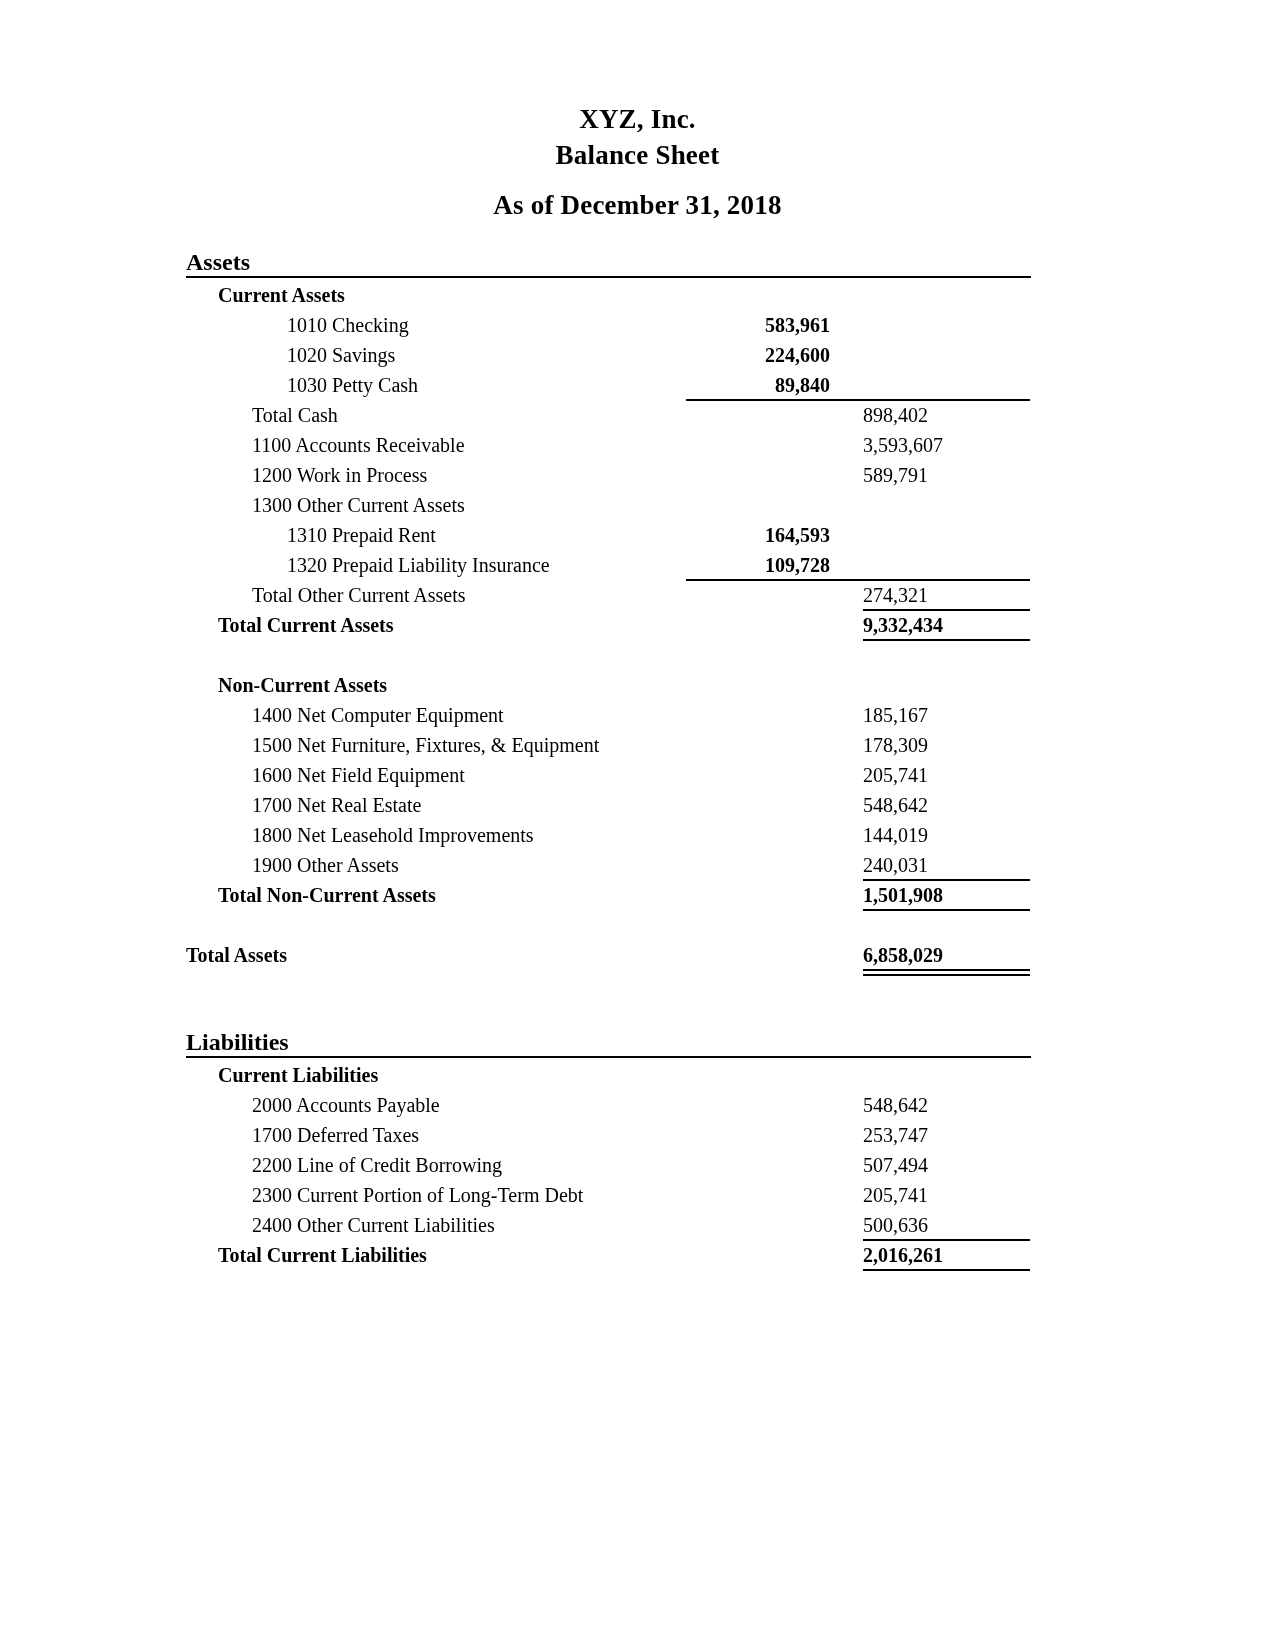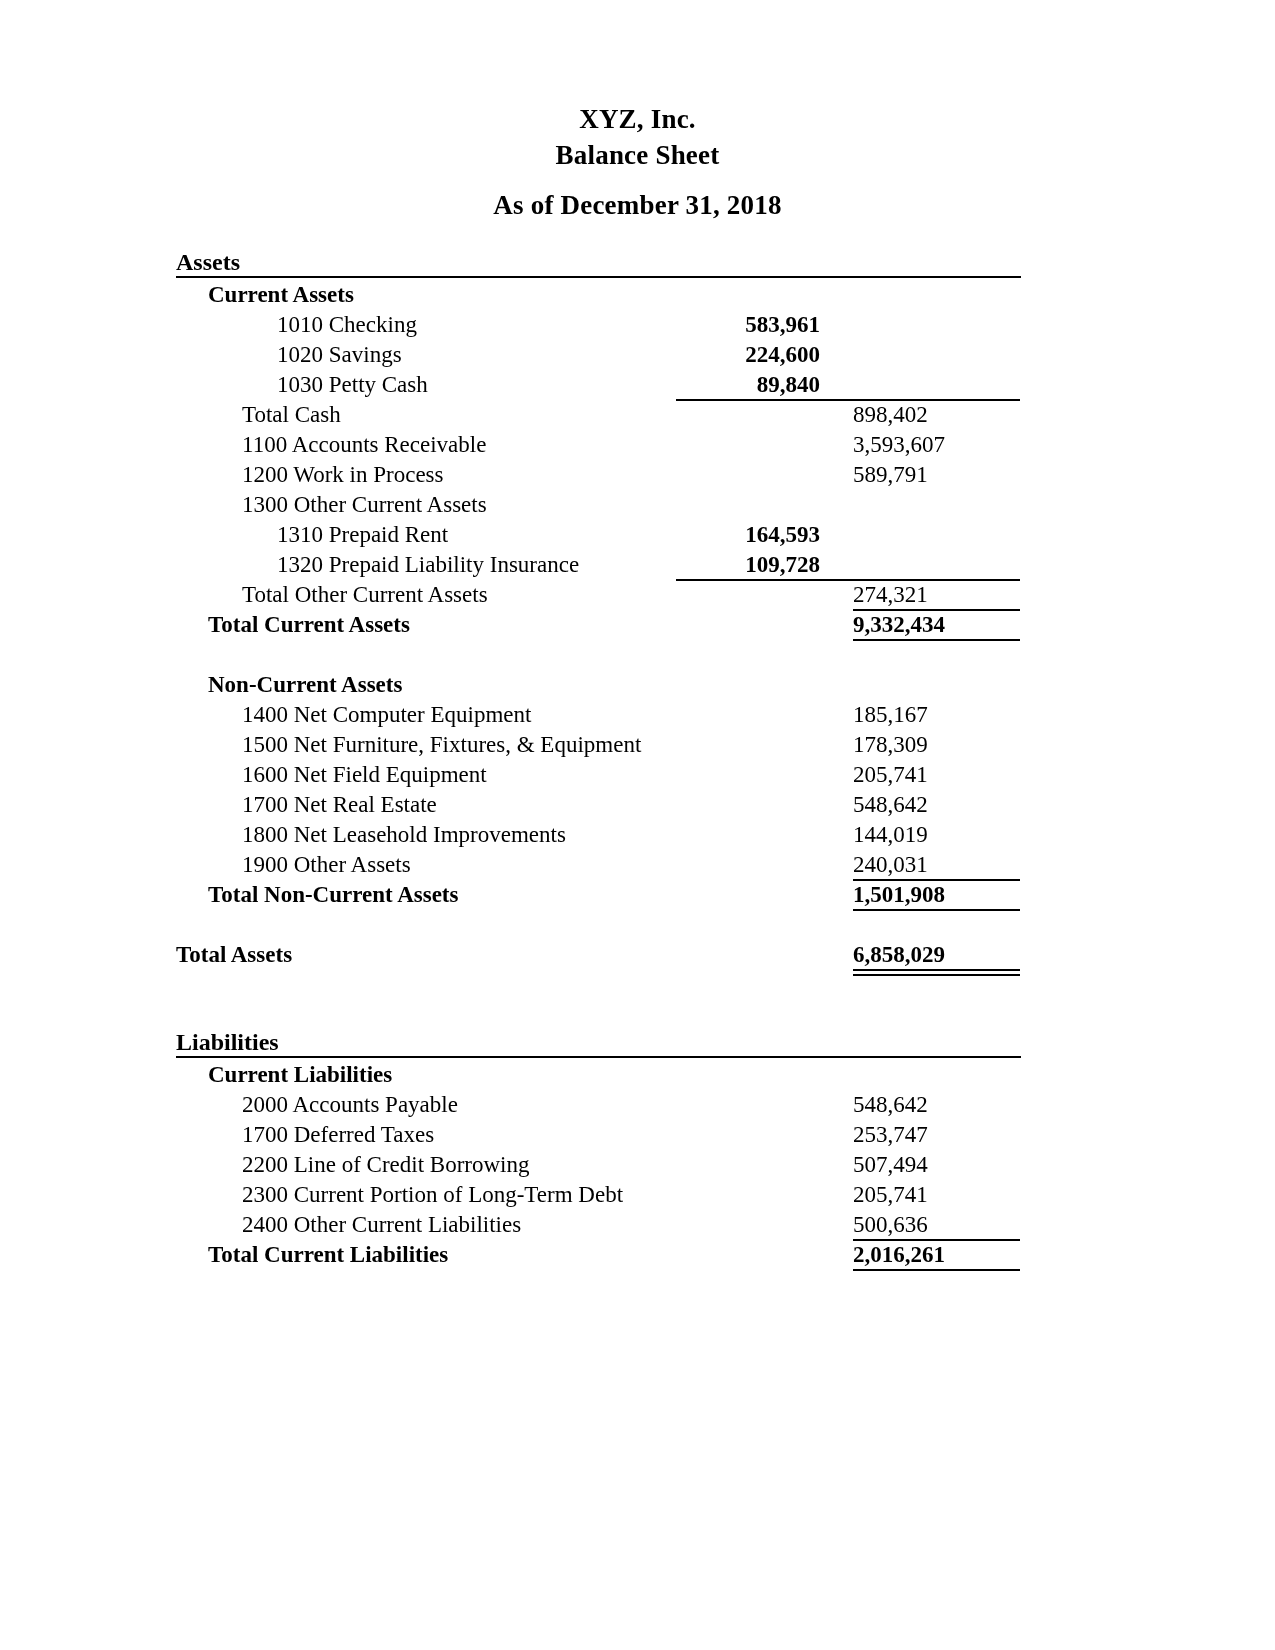--- a/index.html
+++ b/index.html
@@ -37,30 +37,30 @@
     line-height: 30px;
     letter-spacing: 0.2px;
     text-align: center;
   }
   .title-line.l1 { margin-bottom: 6px; }
   .title-line.l2 { margin-bottom: 20px; }
 
   
   .sheet {
     position: absolute;
-    left: 176px;
+    left: 186px;
     top: 248px;
     width: 845px;
   }
 
   .row {
     position: relative;
     height: 30px;
     line-height: 30px;
-    font-size: 23px;
+    font-size: 20px;
     white-space: nowrap;
   }
   .row.spacer { height: 30px; }
   .row.spacer-sm { height: 28px; }
 
   .label {
     position: absolute;
     left: 0;
     top: 0;
   }

